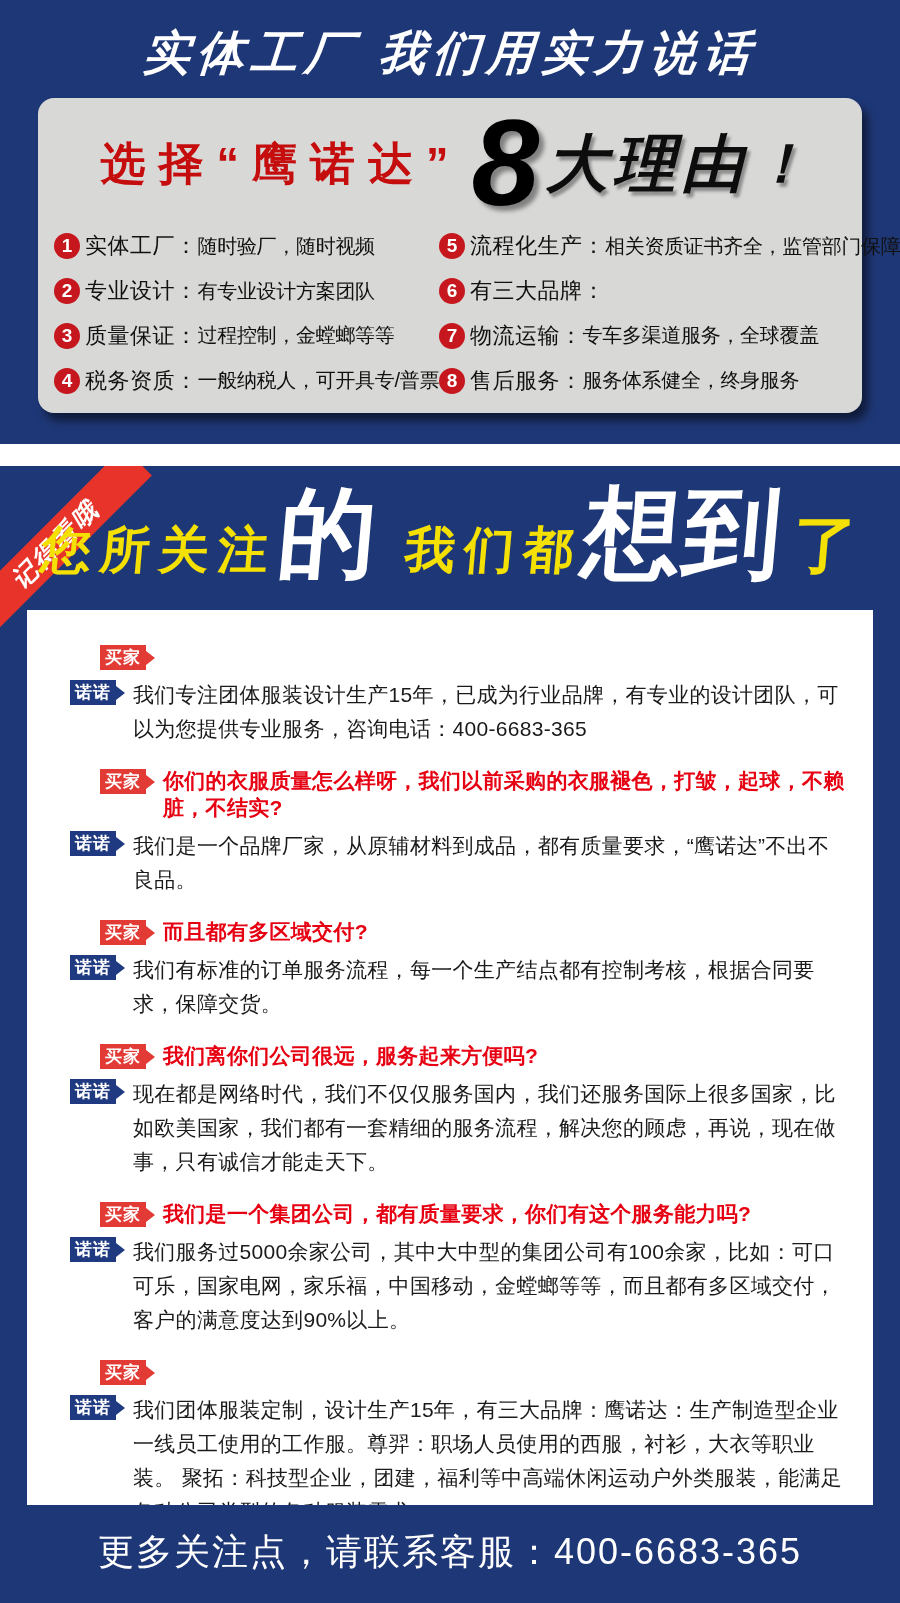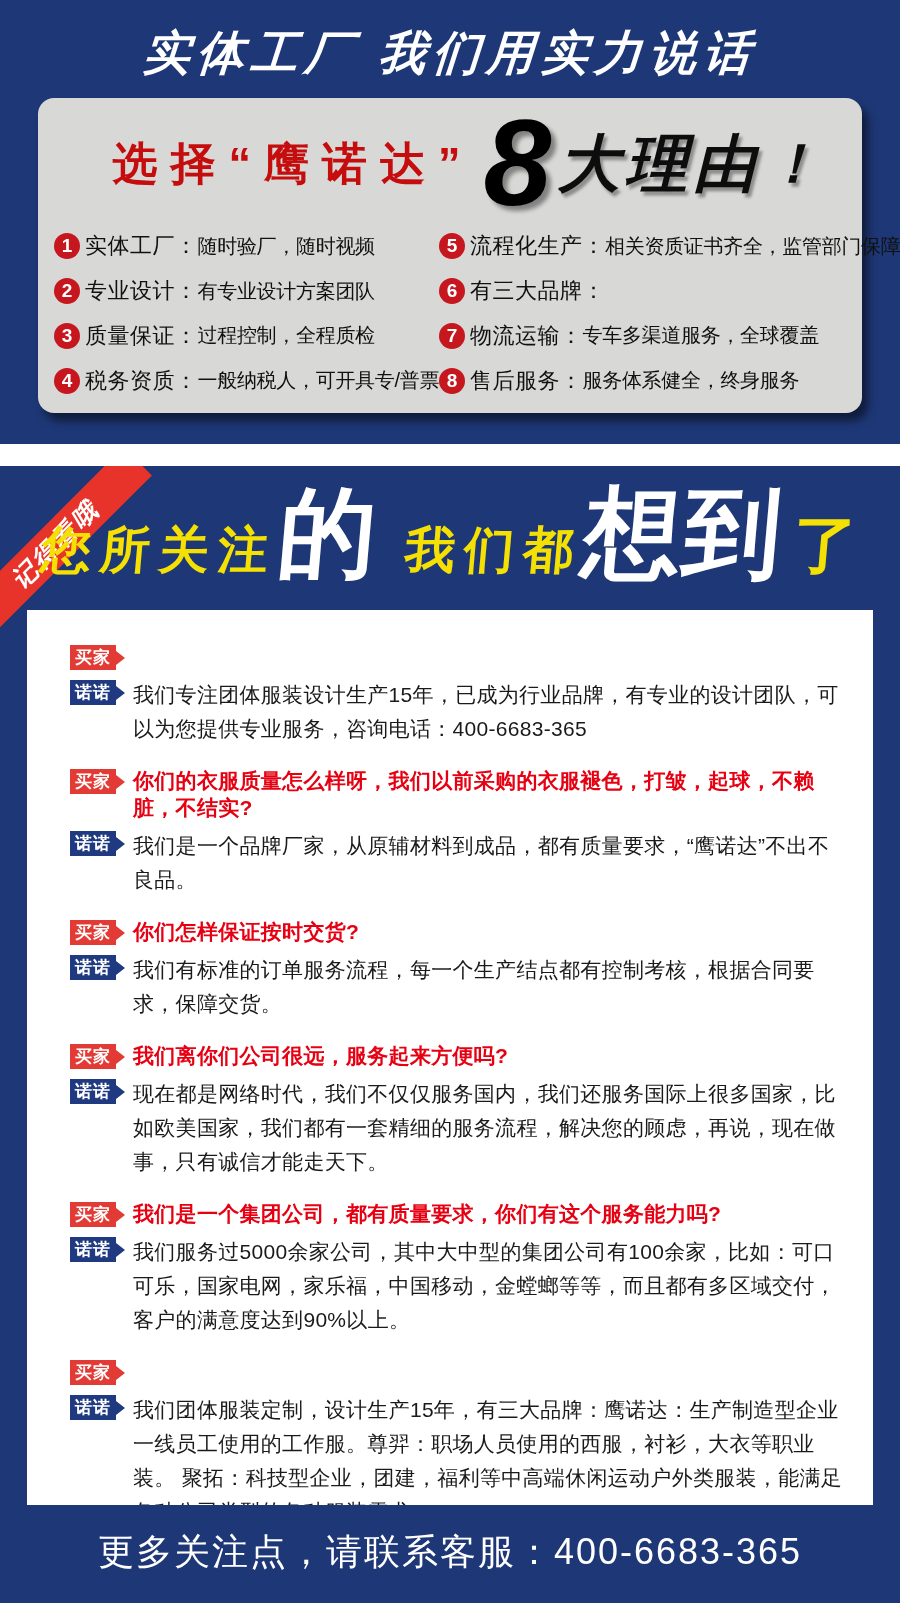--- a/index.html
+++ b/index.html
@@ -19,21 +19,21 @@
     font-size:47px; font-weight:bold; font-style:italic;
     letter-spacing:7px; transform:skewX(-4deg);
     white-space:nowrap;
   }
   .reasons-panel {
     position:absolute; left:38px; top:98px; width:824px; height:315px;
     background:#d8d8d7; border-radius:16px;
     box-shadow:6px 8px 9px rgba(0,0,0,0.5);
   }
   .panel-title {
-    position:absolute; top:10px; left:16px; width:100%; height:112px;
+    position:absolute; top:10px; left:4px; width:100%; height:112px;
     display:flex; align-items:center; justify-content:center;
   }
   .pt-red  { color:#c50d0d; font-size:45px; font-weight:bold; letter-spacing:13px; white-space:nowrap; }
   .pt-8    {
     color:#000; font-size:122px; font-weight:bold; font-style:italic;
     line-height:0.85; margin:0 6px 0 10px;
     text-shadow:5px 5px 4px rgba(0,0,0,0.4);
   }
   .pt-black{ color:#0d0d0d; font-size:62px; font-weight:bold; font-style:italic; letter-spacing:6px; text-shadow:3px 4px 3px rgba(0,0,0,0.35); white-space:nowrap; }
   .pt-ex   { color:#0d0d0d; font-size:54px; font-weight:bold; font-style:italic; margin-left:4px; text-shadow:3px 4px 3px rgba(0,0,0,0.35); }
@@ -92,21 +92,21 @@
     color:#fff; font-size:17px; font-weight:bold;
     display:flex; align-items:center; justify-content:center;
     position:relative; letter-spacing:1px;
   }
   .tag::after {
     content:""; position:absolute; left:100%; top:50%;
     transform:translateY(-50%);
     border-top:7px solid transparent; border-bottom:7px solid transparent;
     border-left:9px solid transparent;
   }
-  .tag-buyer { background:#e23a34; }
+  .tag-buyer { background:#e23a34;margin-left:30px; }
   .tag-buyer::after { border-left-color:#e23a34; }
   .tag-brand { background:#1f3a80; }
   .tag-brand::after { border-left-color:#1f3a80; }
 
   .q-text { color:#e60012; font-size:21px; font-weight:bold; line-height:27px; letter-spacing:0.3px; }
   .a-text { color:#1a1a1a; font-size:21px; line-height:34px; letter-spacing:0.3px; }
 
   
   .footer-line {
     position:absolute; top:1528px; left:0; width:100%;
@@ -136,21 +136,21 @@
         <span class="reason-text">随时验厂，随时视频</span>
       </div>
       <div class="reason">
         <span class="reason-badge">2</span>
         <span class="reason-label">专业设计：</span>
         <span class="reason-text">有专业设计方案团队</span>
       </div>
       <div class="reason">
         <span class="reason-badge">3</span>
         <span class="reason-label">质量保证：</span>
-        <span class="reason-text">过程控制，全程质检</span>
+        <span class="reason-text">过程控制，金螳螂等等</span>
       </div>
       <div class="reason">
         <span class="reason-badge">4</span>
         <span class="reason-label">税务资质：</span>
         <span class="reason-text">一般纳税人，可开具专/普票</span>
       </div>
       <div class="reason">
         <span class="reason-badge">5</span>
         <span class="reason-label">流程化生产：</span>
         <span class="reason-text">相关资质证书齐全，监管部门保障</span>
@@ -205,21 +205,21 @@
       </div>
       <div class="qa-row a">
         <span class="tag tag-brand">诺诺</span>
         <span class="a-text">我们是一个品牌厂家，从原辅材料到成品，都有质量要求，“鹰诺达”不出不良品。</span>
       </div>
     </div>
 
     <div class="qa-block">
       <div class="qa-row q">
         <span class="tag tag-buyer">买家</span>
-        <span class="q-text">你们怎样保证按时交货?</span>
+        <span class="q-text">而且都有多区域交付?</span>
       </div>
       <div class="qa-row a">
         <span class="tag tag-brand">诺诺</span>
         <span class="a-text">我们有标准的订单服务流程，每一个生产结点都有控制考核，根据合同要求，保障交货。</span>
       </div>
     </div>
 
     <div class="qa-block">
       <div class="qa-row q">
         <span class="tag tag-buyer">买家</span>

